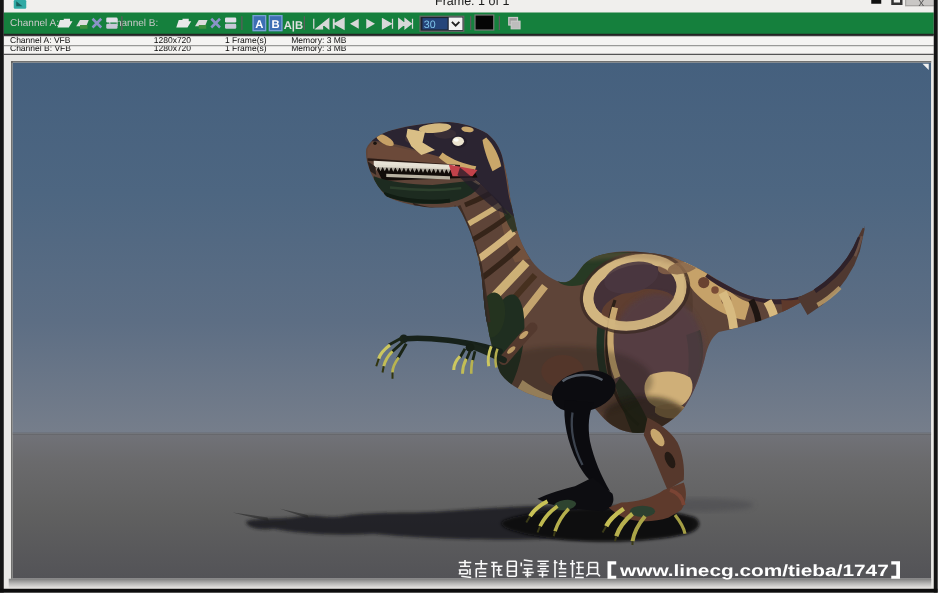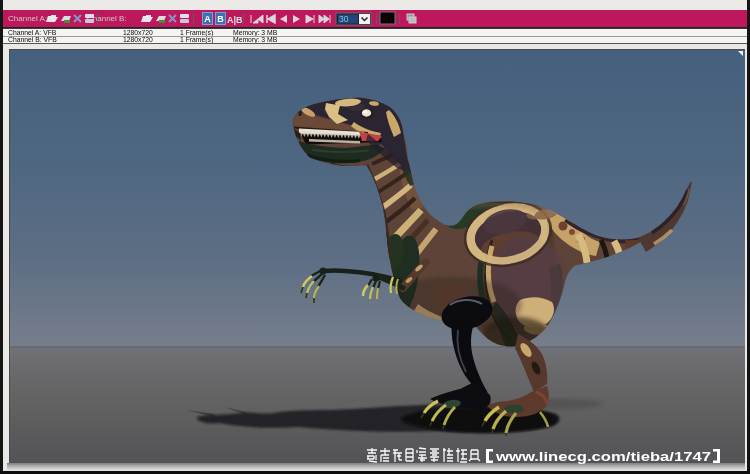--- a/index.html
+++ b/index.html
@@ -11,21 +11,21 @@
   #edgeB{position:absolute;left:0;bottom:0;width:750px;height:3px;background:#0d0d0d;z-index:31;}
   
   #title{position:absolute;left:3px;top:0;width:744px;height:10px;background:#f0efed;overflow:hidden;z-index:20;}
   #tlogo{position:absolute;left:8px;top:0px;width:10px;height:7px;background:#31aaa5;border-radius:1px;}
   #tlogo:after{content:"";position:absolute;left:2px;top:1px;border-left:5px solid #17615e;border-top:4px solid transparent;}
   #ttext{position:absolute;left:345px;top:-4px;width:120px;font-size:10px;color:#1a1a1a;}
   #btnmin{position:absolute;left:694px;top:0;width:8px;height:3px;background:#111;}
   #btnmax{position:absolute;left:710px;top:-2px;width:9px;height:6px;border:2px solid #333;background:#f0efed;}
   #btnx{position:absolute;left:721px;top:-6px;width:26px;height:11px;background:#c9c7c5;border:1px solid #a8a6a4;color:#555;font-size:9px;text-align:center;line-height:15px;}
   
-  #toolbar{position:absolute;left:3px;top:10px;width:744px;height:18px;background:#be185d;border-bottom:1px solid #242424;z-index:20;}
+  #toolbar{position:absolute;left:3px;top:10px;width:744px;height:18px;background:#15803d;border-bottom:1px solid #242424;z-index:20;}
   .tbtext{position:absolute;top:4px;font-size:8px;color:#c9c9c9;}
   .sep{position:absolute;top:3px;width:1px;height:11px;background:#5c5c5c;}
   .ab{position:absolute;top:2px;width:11px;height:13px;background:#3d6fb4;border:1px solid #7aa0d4;color:#fff;font-size:9px;font-weight:bold;text-align:center;line-height:13px;}
   
   #rows{position:absolute;left:3px;top:28px;width:744px;height:15px;background:#f5f4f2;border-top:1px solid #3a3a3a;z-index:20;}
   .irow{position:absolute;left:0;width:744px;height:7px;font-size:6.8px;color:#0a0a0a;}
   .irow span{position:absolute;top:-1px;}
   #rowline{position:absolute;left:0;top:7px;width:744px;height:1px;background:#9a9a98;}
   #rowline2{position:absolute;left:0;top:14px;width:744px;height:1px;background:#555;}
   
@@ -35,20 +35,27 @@
   #sky{position:absolute;left:0;top:0;width:735px;height:297px;background:linear-gradient(180deg,#45607e 0%,#4d6681 35%,#5d6e84 70%,#767e8b 100%);}
   #ground{position:absolute;left:0;top:297px;width:735px;height:116px;background:linear-gradient(180deg,#717278 0%,#6a6a6c 20%,#606060 55%,#535357 100%);}
   #horiz{position:absolute;left:0;top:296px;width:735px;height:2px;background:#5e6065;opacity:.55;}
   #corner{position:absolute;right:2px;top:1px;width:0;height:0;border-left:5px solid transparent;border-top:5px solid #f2f2f2;}
   #dino{position:absolute;left:0;top:0;width:750px;height:474px;z-index:5;pointer-events:none;}
   #wm{position:absolute;top:447px;left:366px;z-index:6;}
 </style>
 </head>
 <body>
 <div id="win">
+  <div id="title">
+    <div id="tlogo"></div>
+    <div id="ttext">Frame: 1 of 1</div>
+    <div id="btnmin"></div>
+    <div id="btnmax"></div>
+    <div id="btnx">x</div>
+  </div>
   <div id="toolbar">
     <span class="tbtext" style="left:5px;">Channel A:</span>
     <span class="tbtext" style="left:84px;">Channel B:</span>
     <svg width="744" height="18" style="position:absolute;left:0;top:0;">
       <g id="iconsA" transform="translate(42,0)">
         <path d="M1,12 L3,6 L6,6 L6,5 L11,5 L11,7 L13,7 L10,12 Z" fill="#e8e8e8"></path>
         <path d="M16,11 L19,6 L26,6 L24,11 Z" fill="#dcdcdc"></path>
           <rect x="19" y="10" width="6" height="3" fill="#3f8f3f"></rect>
         <path d="M29,5 L36,12 M36,5 L29,12" stroke="#8a93c8" stroke-width="2" fill="none"></path>
         <rect x="40" y="4" width="9" height="4" rx="1" fill="#e0e0e8"></rect>

